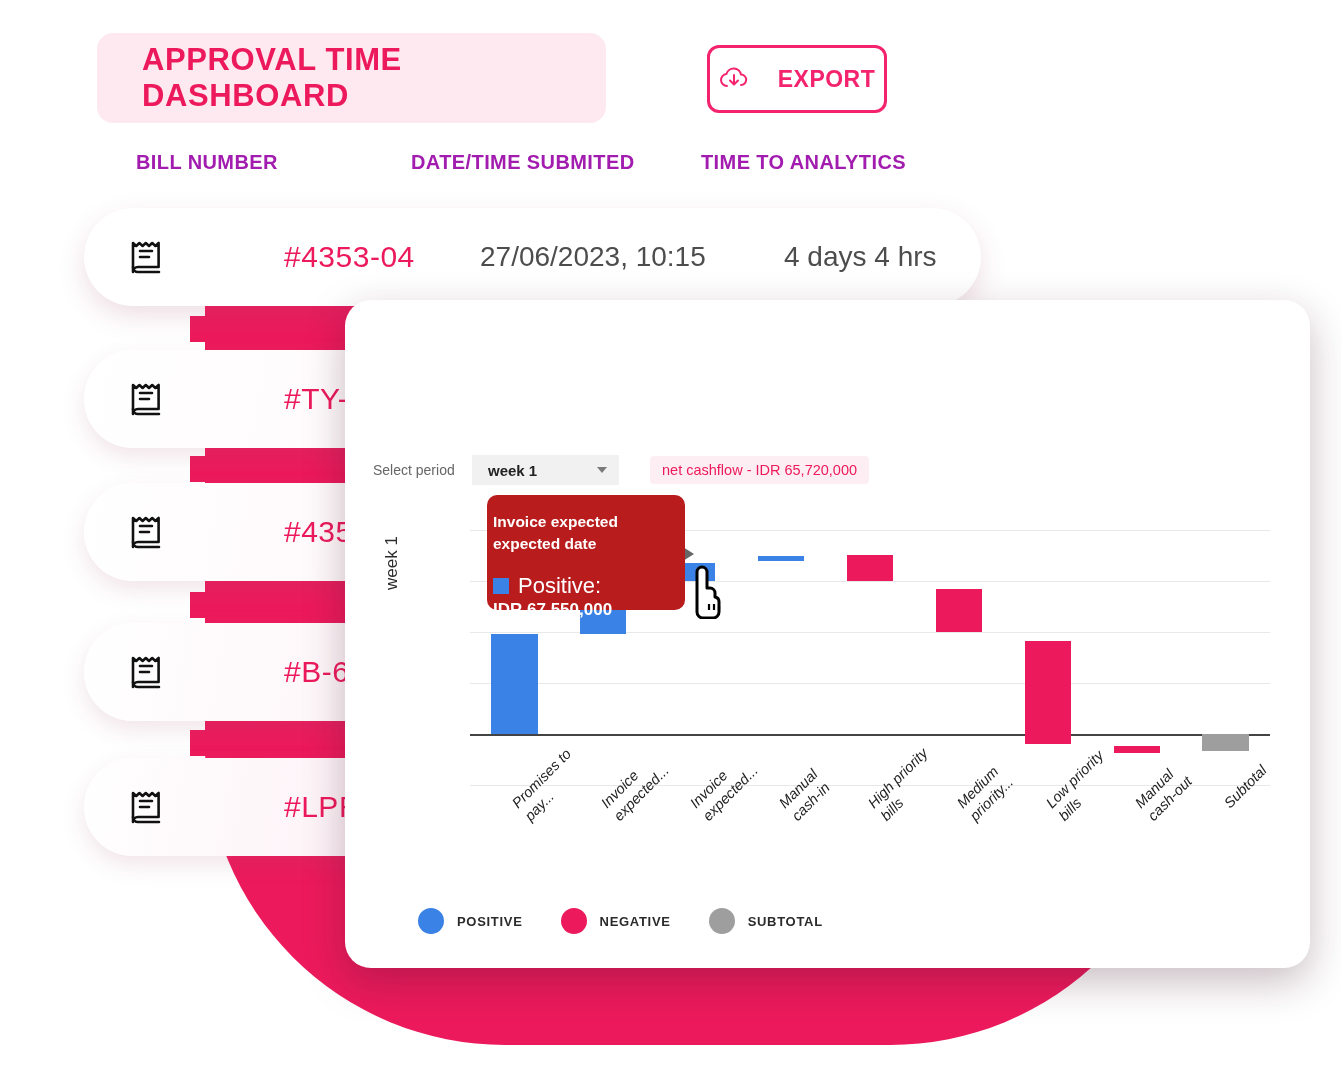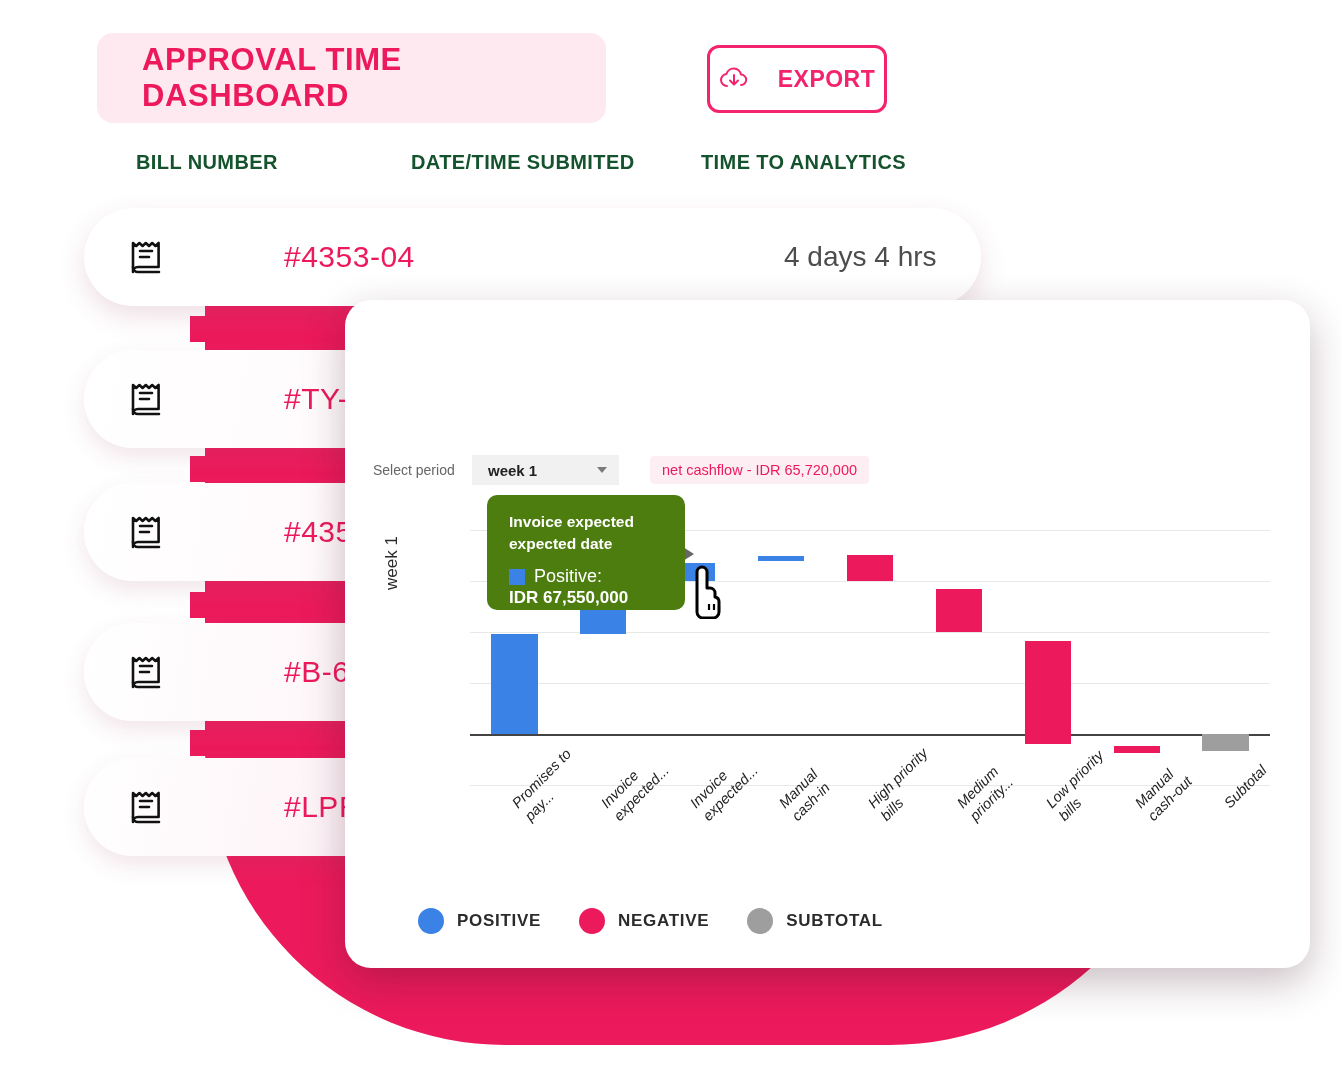--- a/index.html
+++ b/index.html
@@ -64,21 +64,21 @@
   }
   .cloud-ico { width: 30px; height: 26px; display:block; }
 
   
   .col-head {
     position: absolute;
     top: 151px;
     font-size: 20px;
     font-weight: 800;
     letter-spacing: .4px;
-    color: #14532d;
+    color: #a21caf;
     z-index: 30;
     white-space: nowrap;
   }
   .ch0 { left: 136px; }
   .ch1 { left: 399px; margin-left: 12px; }
   .ch2 { left: 701px; }
 
   
   .row {
     position: absolute;
@@ -227,28 +227,28 @@
     white-space: pre;
     line-height: 1.25;
     z-index: 41;
   }
 
   
   .tooltip {
     position: absolute;
     left: 487px; top: 495px;
     width: 198px; height: 115px;
-    background: #4d7c0f;
+    background: #b91c1c;
     border-radius: 10px;
     z-index: 60;
-    padding: 16px 18px 0 22px;
+    padding: 16px 18px 0 6px;
     color: #fff;
   }
   .tooltip .t1 { font-size: 15.5px; font-weight: 800; line-height: 1.42; }
-  .tooltip .t2 { font-size: 18px; margin-top: 11px; display: flex; align-items: center; gap: 9px;}
+  .tooltip .t2 { font-size: 22px; margin-top: 18px; display: flex; align-items: center; gap: 9px;}
   .tooltip .sw { width: 16px; height: 16px; background: #3b82e6; display:inline-block;}
   .tooltip .t3 { font-size: 17px; margin-top: 1px; font-weight: bold; }
   .tooltip-tail {
     position: absolute; left: 672px; top: 540px;
     width: 0; height: 0;
     border-top: 14px solid transparent;
     border-bottom: 14px solid transparent;
     border-left: 22px solid #676767;
     z-index: 59;
   }
@@ -257,21 +257,21 @@
   .cursor { position: absolute; left: 684px; top: 563px; z-index: 70; width: 44px; height: 56px; }
 
   
   .legend {
     position: absolute; left: 418px; top: 908px;
     display: flex; align-items: center; gap: 38px;
     z-index: 45;
   }
   .leg { display: flex; align-items: center; gap: 13px; }
   .leg .dot { width: 26px; height: 26px; border-radius: 50%; }
-  .leg .lt { font-size: 17px; font-weight: 700; letter-spacing: .7px; color: #2b2b2b; }
+  .leg .lt { font-size: 13px; font-weight: 700; letter-spacing: .7px; color: #2b2b2b; }
 </style>
 </head>
 <body>
 
 <div id="stage">
 
   <div class="blob-top"></div>
   <div class="blob"></div>
 
   <div class="sep s1"></div>
@@ -300,20 +300,21 @@
 
   <div class="row r0">
     <span class="ico">
       <svg viewBox="0 0 44 44" width="44" height="44" fill="none" stroke="#111" stroke-width="2.6" stroke-linejoin="round" stroke-linecap="round">
         <path d="M9 8l3.2 3 3.2-3 3.2 3 3.2-3 3.2 3 3.2-3 3.2 3 3.2-3v24H14a5 5 0 0 0-5 5z"></path>
         <path d="M9 32a5 5 0 0 0 5 5h21"></path>
         <path d="M16 16h12M16 22h9"></path>
       </svg>
     </span>
     <span class="bill">#4353-04</span>
+    <span class="date">27/06/2023, 10:15</span>
     <span class="ttc">4 days 4 hrs</span>
   </div>
 
   <div class="row r1">
     <span class="ico">
       <svg viewBox="0 0 44 44" width="44" height="44" fill="none" stroke="#111" stroke-width="2.6" stroke-linejoin="round" stroke-linecap="round">
         <path d="M9 8l3.2 3 3.2-3 3.2 3 3.2-3 3.2 3 3.2-3 3.2 3 3.2-3v24H14a5 5 0 0 0-5 5z"></path>
         <path d="M9 32a5 5 0 0 0 5 5h21"></path>
         <path d="M16 16h12M16 22h9"></path>
       </svg>

